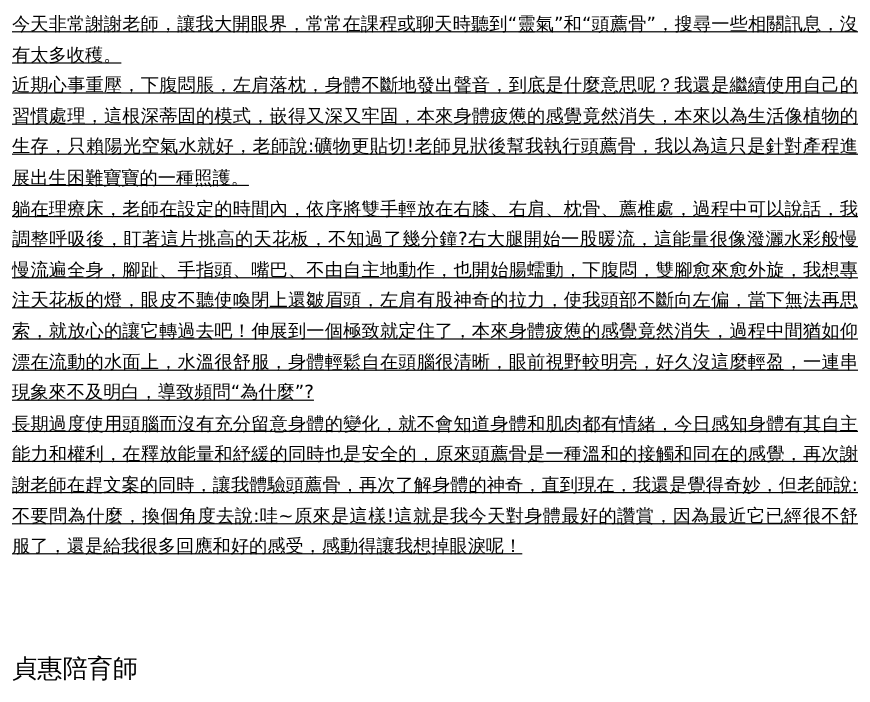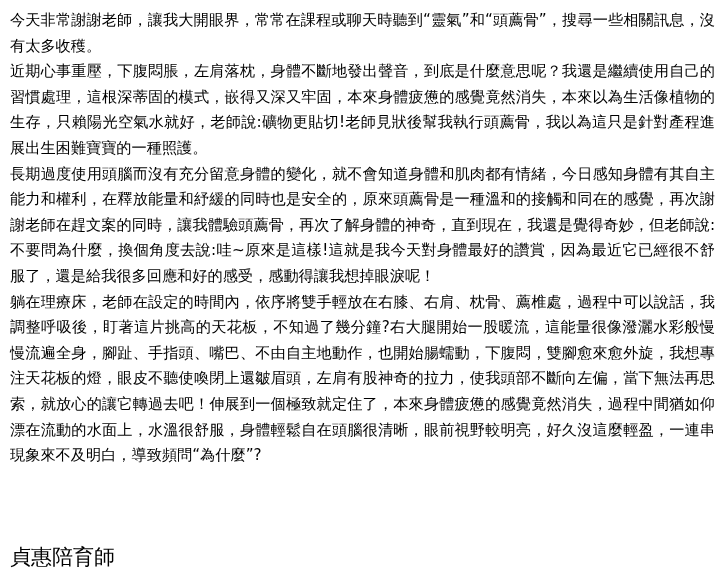--- a/index.html
+++ b/index.html
@@ -20,20 +20,21 @@
     height: 585px;
     box-sizing: border-box;
     padding: 8px 10px 0 10px;
   }
   .doc-body {
     font-size: 15.2px;
     line-height: 25.6px;
     text-align: justify;
     text-justify: inter-ideograph;
     letter-spacing: 0px;
+    text-decoration: underline;
   }
   .para {
     margin: 0 0 0 0;
     text-indent: 0;
   }
   .signature-block {
     position: absolute;
     left: 10px;
     bottom: 14px;
     font-size: 21px;
@@ -44,21 +45,21 @@
   }
 </style>
 </head>
 <body>
 
 <div class="page">
 
   <div class="doc-body">
     <p class="para">今天非常謝謝老師，讓我大開眼界，常常在課程或聊天時聽到“靈氣”和“頭薦骨”，搜尋一些相關訊息，沒有太多收穫。</p>
     <p class="para">近期心事重壓，下腹悶脹，左肩落枕，身體不斷地發出聲音，到底是什麼意思呢？我還是繼續使用自己的習慣處理，這根深蒂固的模式，嵌得又深又牢固，本來身體疲憊的感覺竟然消失，本來以為生活像植物的生存，只賴陽光空氣水就好，老師說:礦物更貼切!老師見狀後幫我執行頭薦骨，我以為這只是針對產程進展出生困難寶寶的一種照護。</p>
+    <p class="para">躺在理療床，老師在設定的時間內，依序將雙手輕放在右膝、右肩、枕骨、薦椎處，過程中可以說話，我調整呼吸後，盯著這片挑高的天花板，不知過了幾分鐘?右大腿開始一股暖流，這能量很像潑灑水彩般慢慢流遍全身，腳趾、手指頭、嘴巴、不由自主地動作，也開始腸蠕動，下腹悶，雙腳愈來愈外旋，我想專注天花板的燈，眼皮不聽使喚閉上還皺眉頭，左肩有股神奇的拉力，使我頭部不斷向左偏，當下無法再思索，就放心的讓它轉過去吧！伸展到一個極致就定住了，本來身體疲憊的感覺竟然消失，過程中間猶如仰漂在流動的水面上，水溫很舒服，身體輕鬆自在頭腦很清晰，眼前視野較明亮，好久沒這麼輕盈，一連串現象來不及明白，導致頻問“為什麼”?</p>
     <p class="para">長期過度使用頭腦而沒有充分留意身體的變化，就不會知道身體和肌肉都有情緒，今日感知身體有其自主能力和權利，在釋放能量和紓緩的同時也是安全的，原來頭薦骨是一種溫和的接觸和同在的感覺，再次謝謝老師在趕文案的同時，讓我體驗頭薦骨，再次了解身體的神奇，直到現在，我還是覺得奇妙，但老師說:不要問為什麼，換個角度去說:哇~原來是這樣!這就是我今天對身體最好的讚賞，因為最近它已經很不舒服了，還是給我很多回應和好的感受，感動得讓我想掉眼淚呢！</p>
-    <p class="para">躺在理療床，老師在設定的時間內，依序將雙手輕放在右膝、右肩、枕骨、薦椎處，過程中可以說話，我調整呼吸後，盯著這片挑高的天花板，不知過了幾分鐘?右大腿開始一股暖流，這能量很像潑灑水彩般慢慢流遍全身，腳趾、手指頭、嘴巴、不由自主地動作，也開始腸蠕動，下腹悶，雙腳愈來愈外旋，我想專注天花板的燈，眼皮不聽使喚閉上還皺眉頭，左肩有股神奇的拉力，使我頭部不斷向左偏，當下無法再思索，就放心的讓它轉過去吧！伸展到一個極致就定住了，本來身體疲憊的感覺竟然消失，過程中間猶如仰漂在流動的水面上，水溫很舒服，身體輕鬆自在頭腦很清晰，眼前視野較明亮，好久沒這麼輕盈，一連串現象來不及明白，導致頻問“為什麼”?</p>
   </div>
 
   <div class="signature-block">
     <p class="signature">貞惠陪育師</p>
   </div>
 
 </div>
 
 </body></html>

